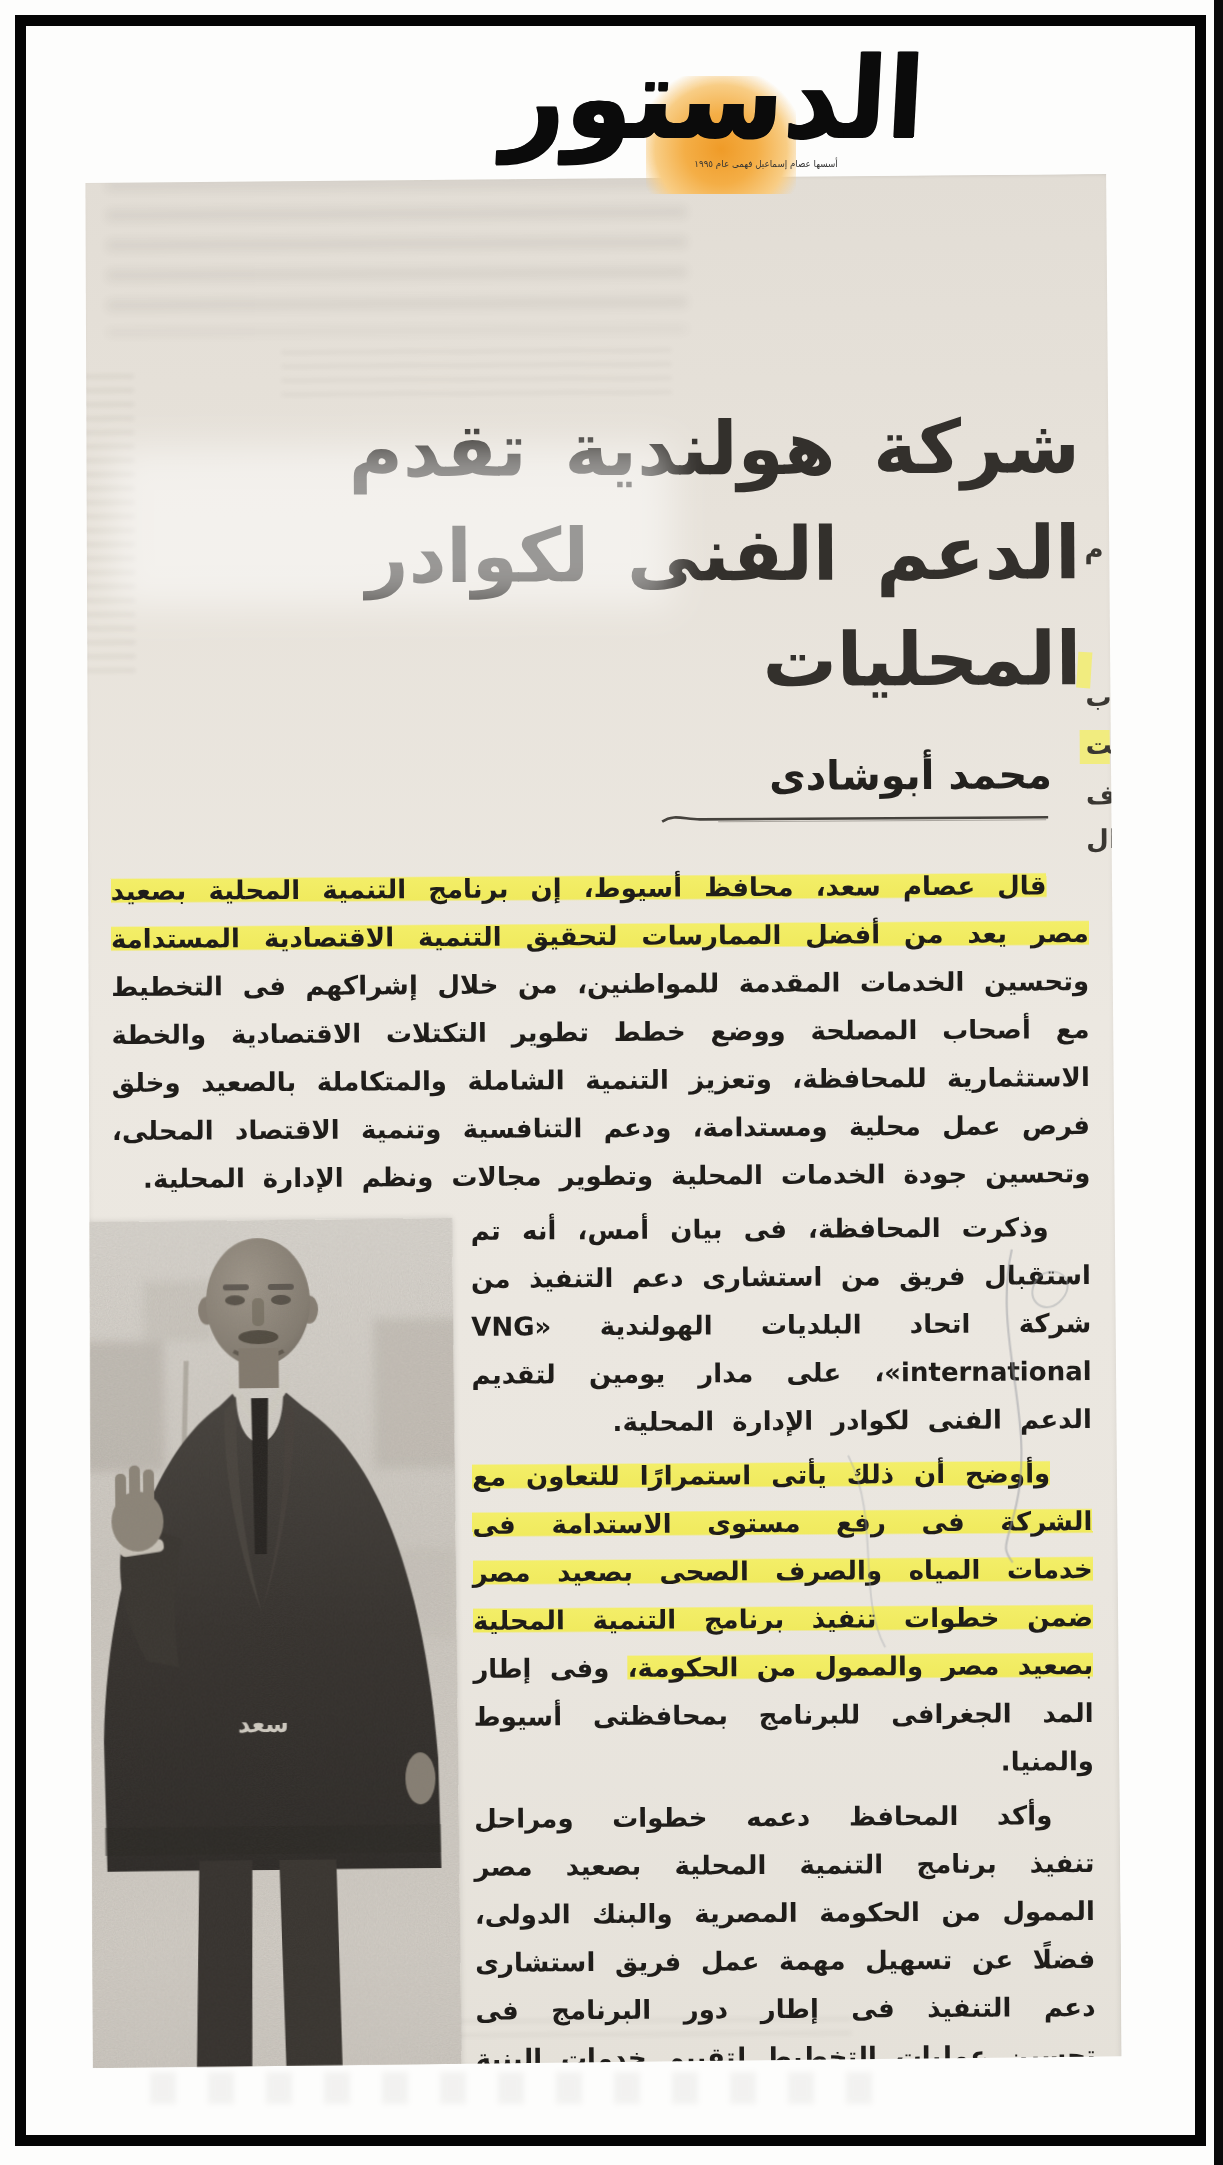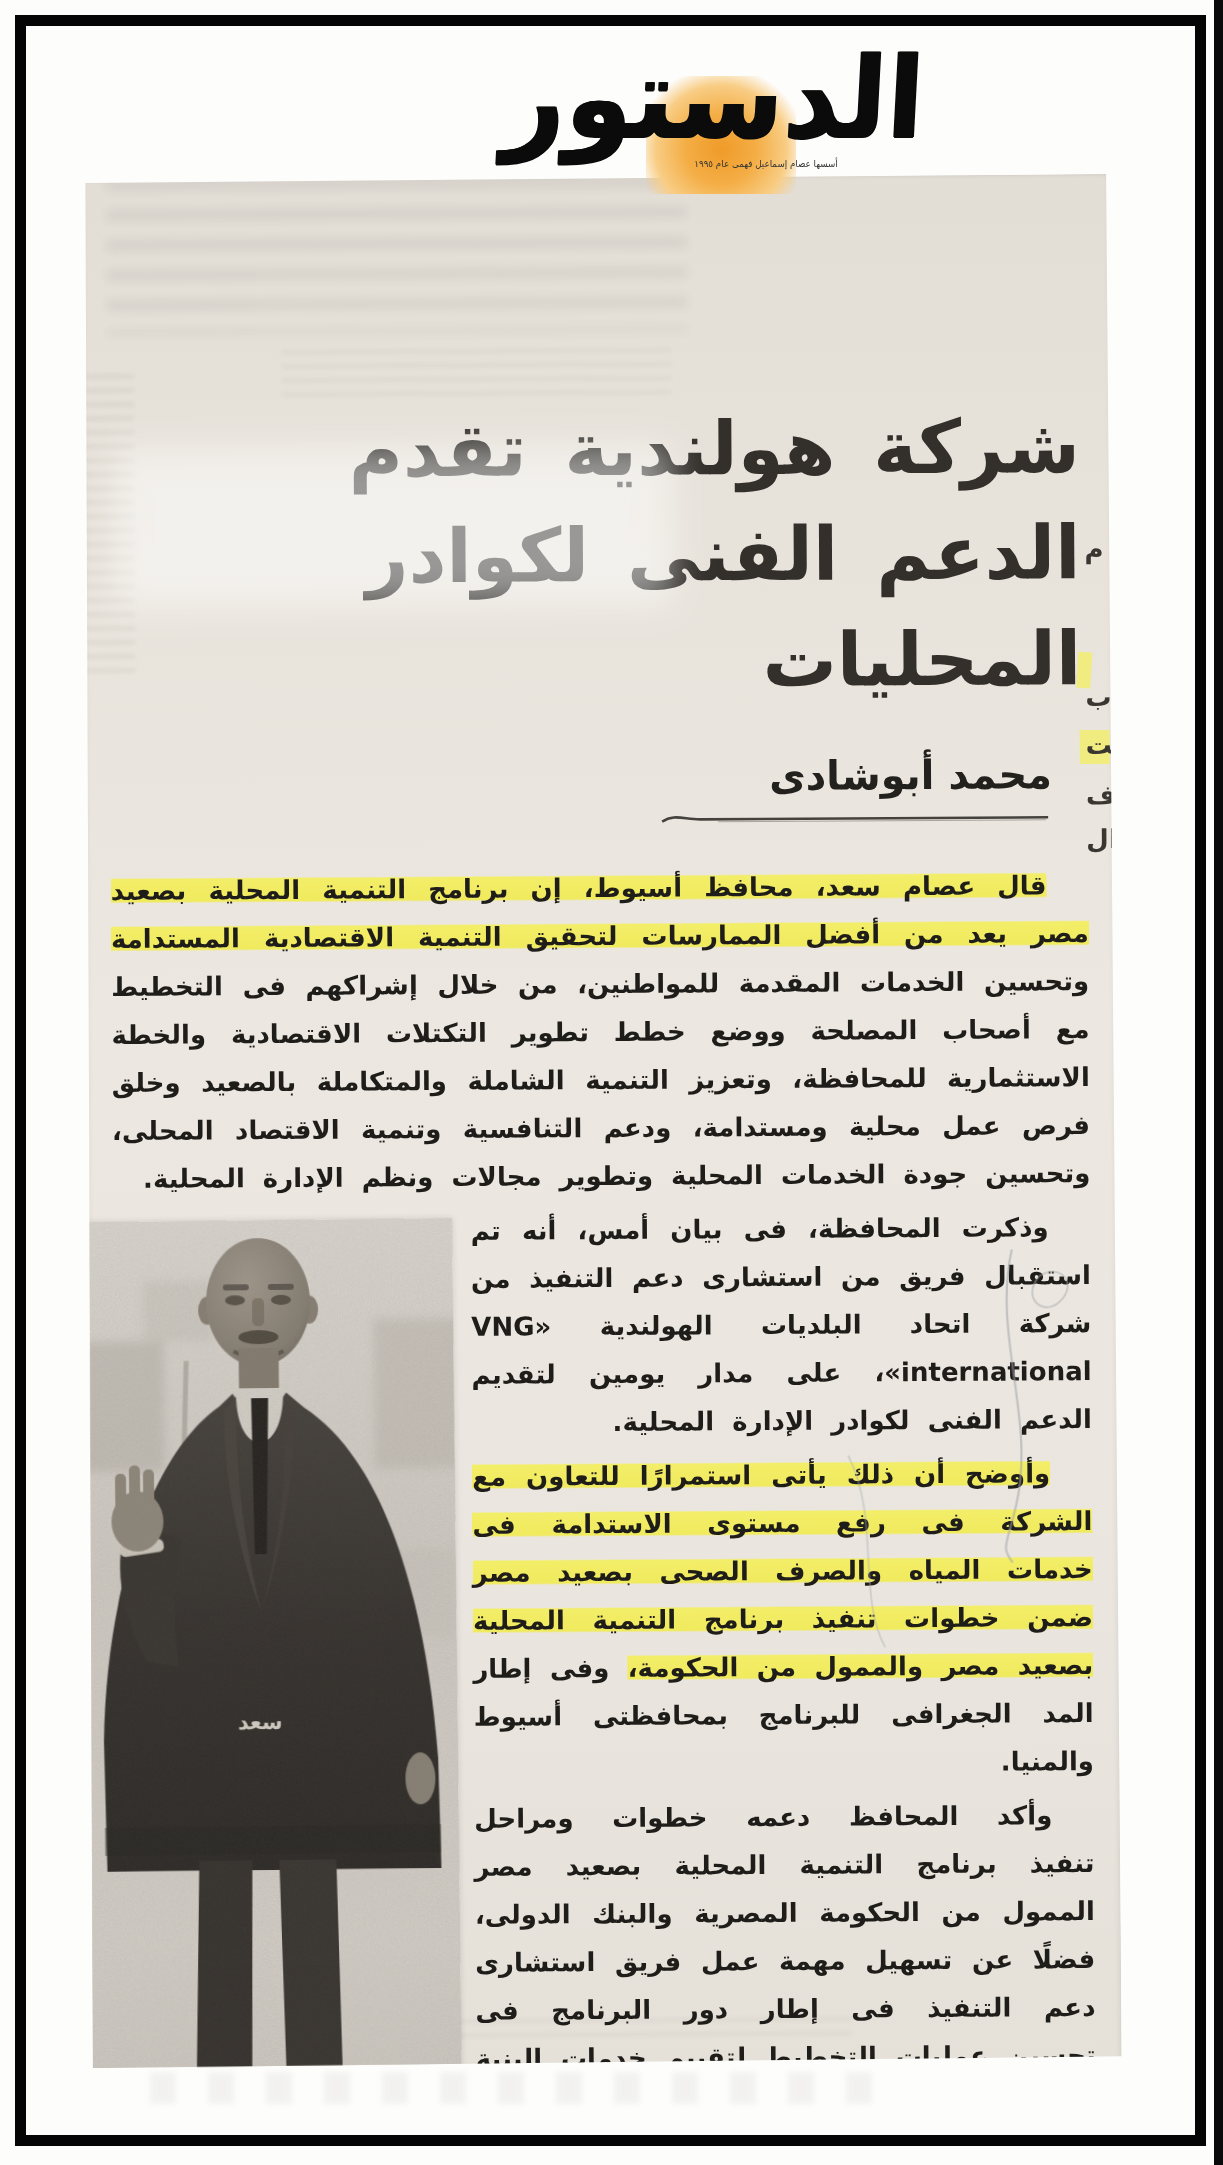--- a/index.html
+++ b/index.html
@@ -43,21 +43,21 @@
 
   .article-body{position:relative;z-index:1;direction:rtl;margin-top:38px;color:var(--ink);}
   .para{margin:0 0 6px 0;font-size:26px;line-height:48px;font-weight:bold;
         text-align:justify;text-align-last:right;text-indent:42px;word-spacing:9px;}
   mark{background:transparent;color:inherit;
        background-image:linear-gradient(180deg,rgba(243,238,104,0) 7%, var(--hl) 12%, #f0ea5e 86%, rgba(243,238,104,0) 92%);}
 
   
   .photo{float:left;width:370px;height:962px;margin:12px 16px 30px -28px;position:relative;
          transform:rotate(-0.3deg);box-shadow:0 0 6px rgba(0,0,0,.12);}
-  .photo-caption{position:absolute;left:150px;top:490px;font-size:21px;font-weight:bold;
+  .photo-caption{position:absolute;left:150px;top:490px;font-size:24px;font-weight:bold;
          color:#ddd8ce;letter-spacing:1px;opacity:.9;}
 
   
   .ghost-lines{position:absolute;pointer-events:none;
        background:repeating-linear-gradient(180deg, rgba(90,85,78,.55) 0 3px, transparent 3px 14px);
        filter:blur(2px);}
   .ghost-left{left:2px;top:195px;width:50px;height:300px;opacity:.18;}
   .ghost-byline{left:200px;top:172px;width:390px;height:48px;opacity:.13;}
   .ghost-bleed{left:420px;top:938px;width:580px;height:155px;opacity:.10;z-index:0;
        background:repeating-linear-gradient(180deg, rgba(70,66,60,.7) 0 11px, transparent 11px 30px);

